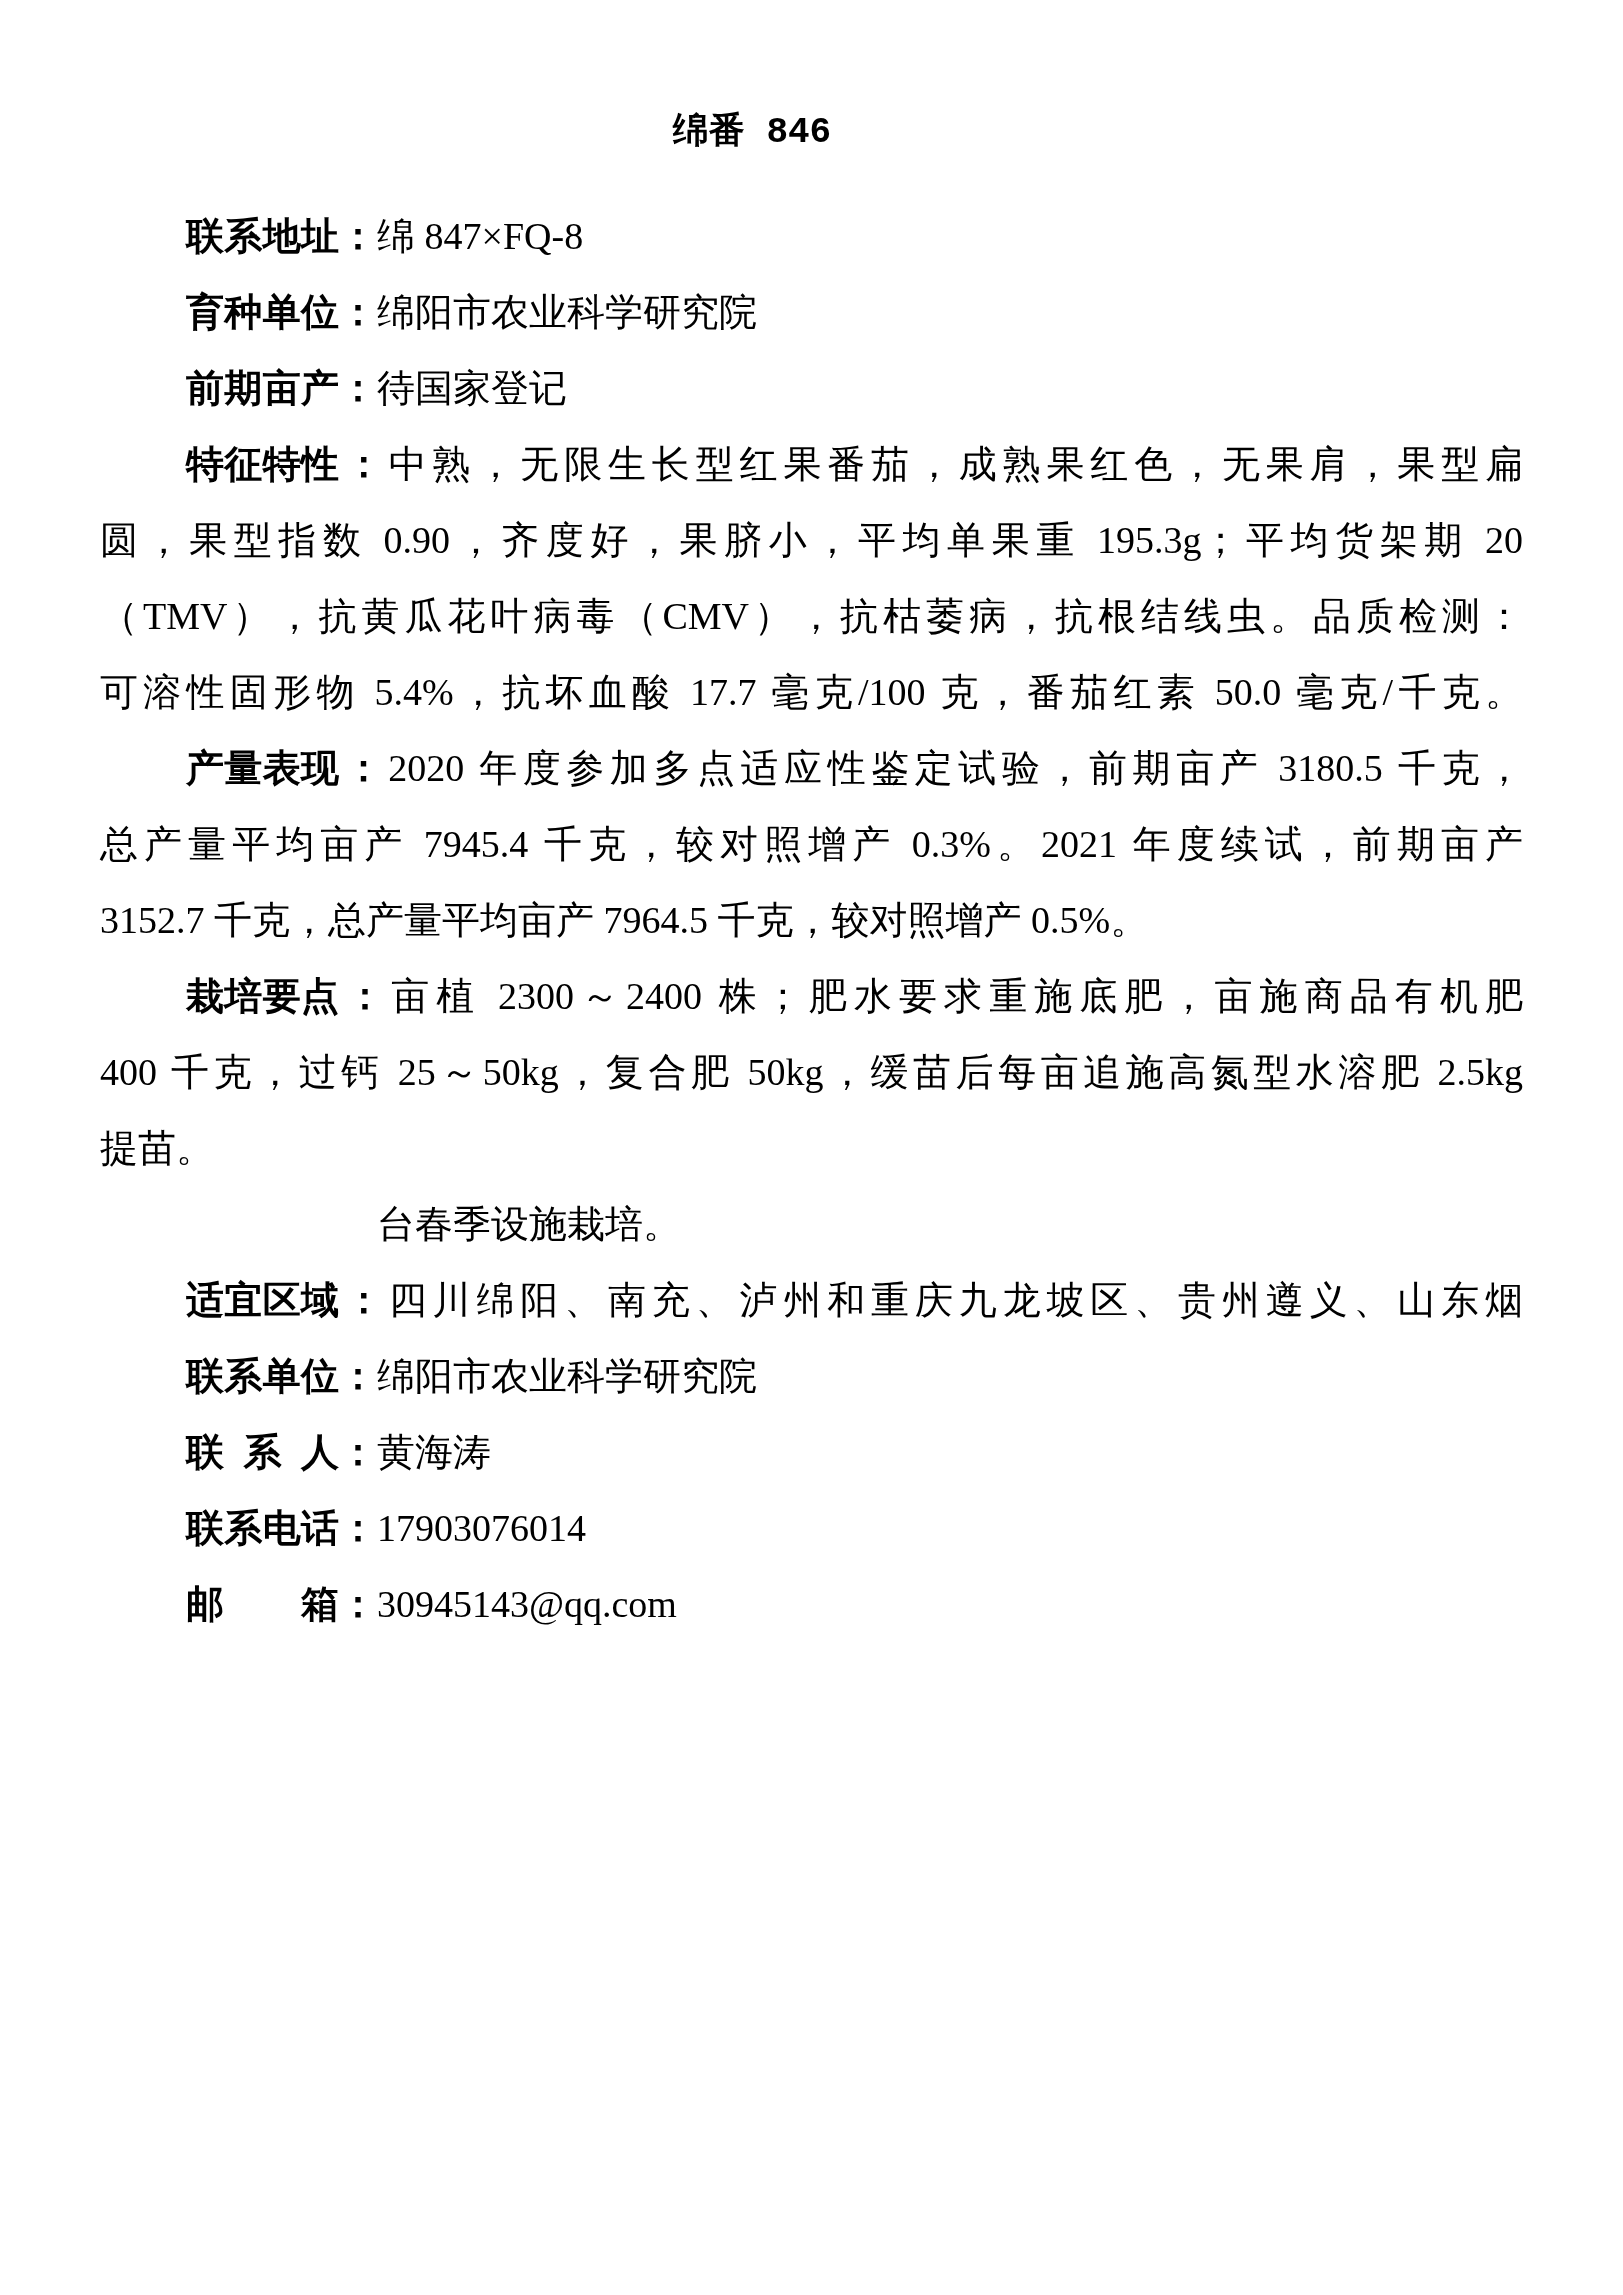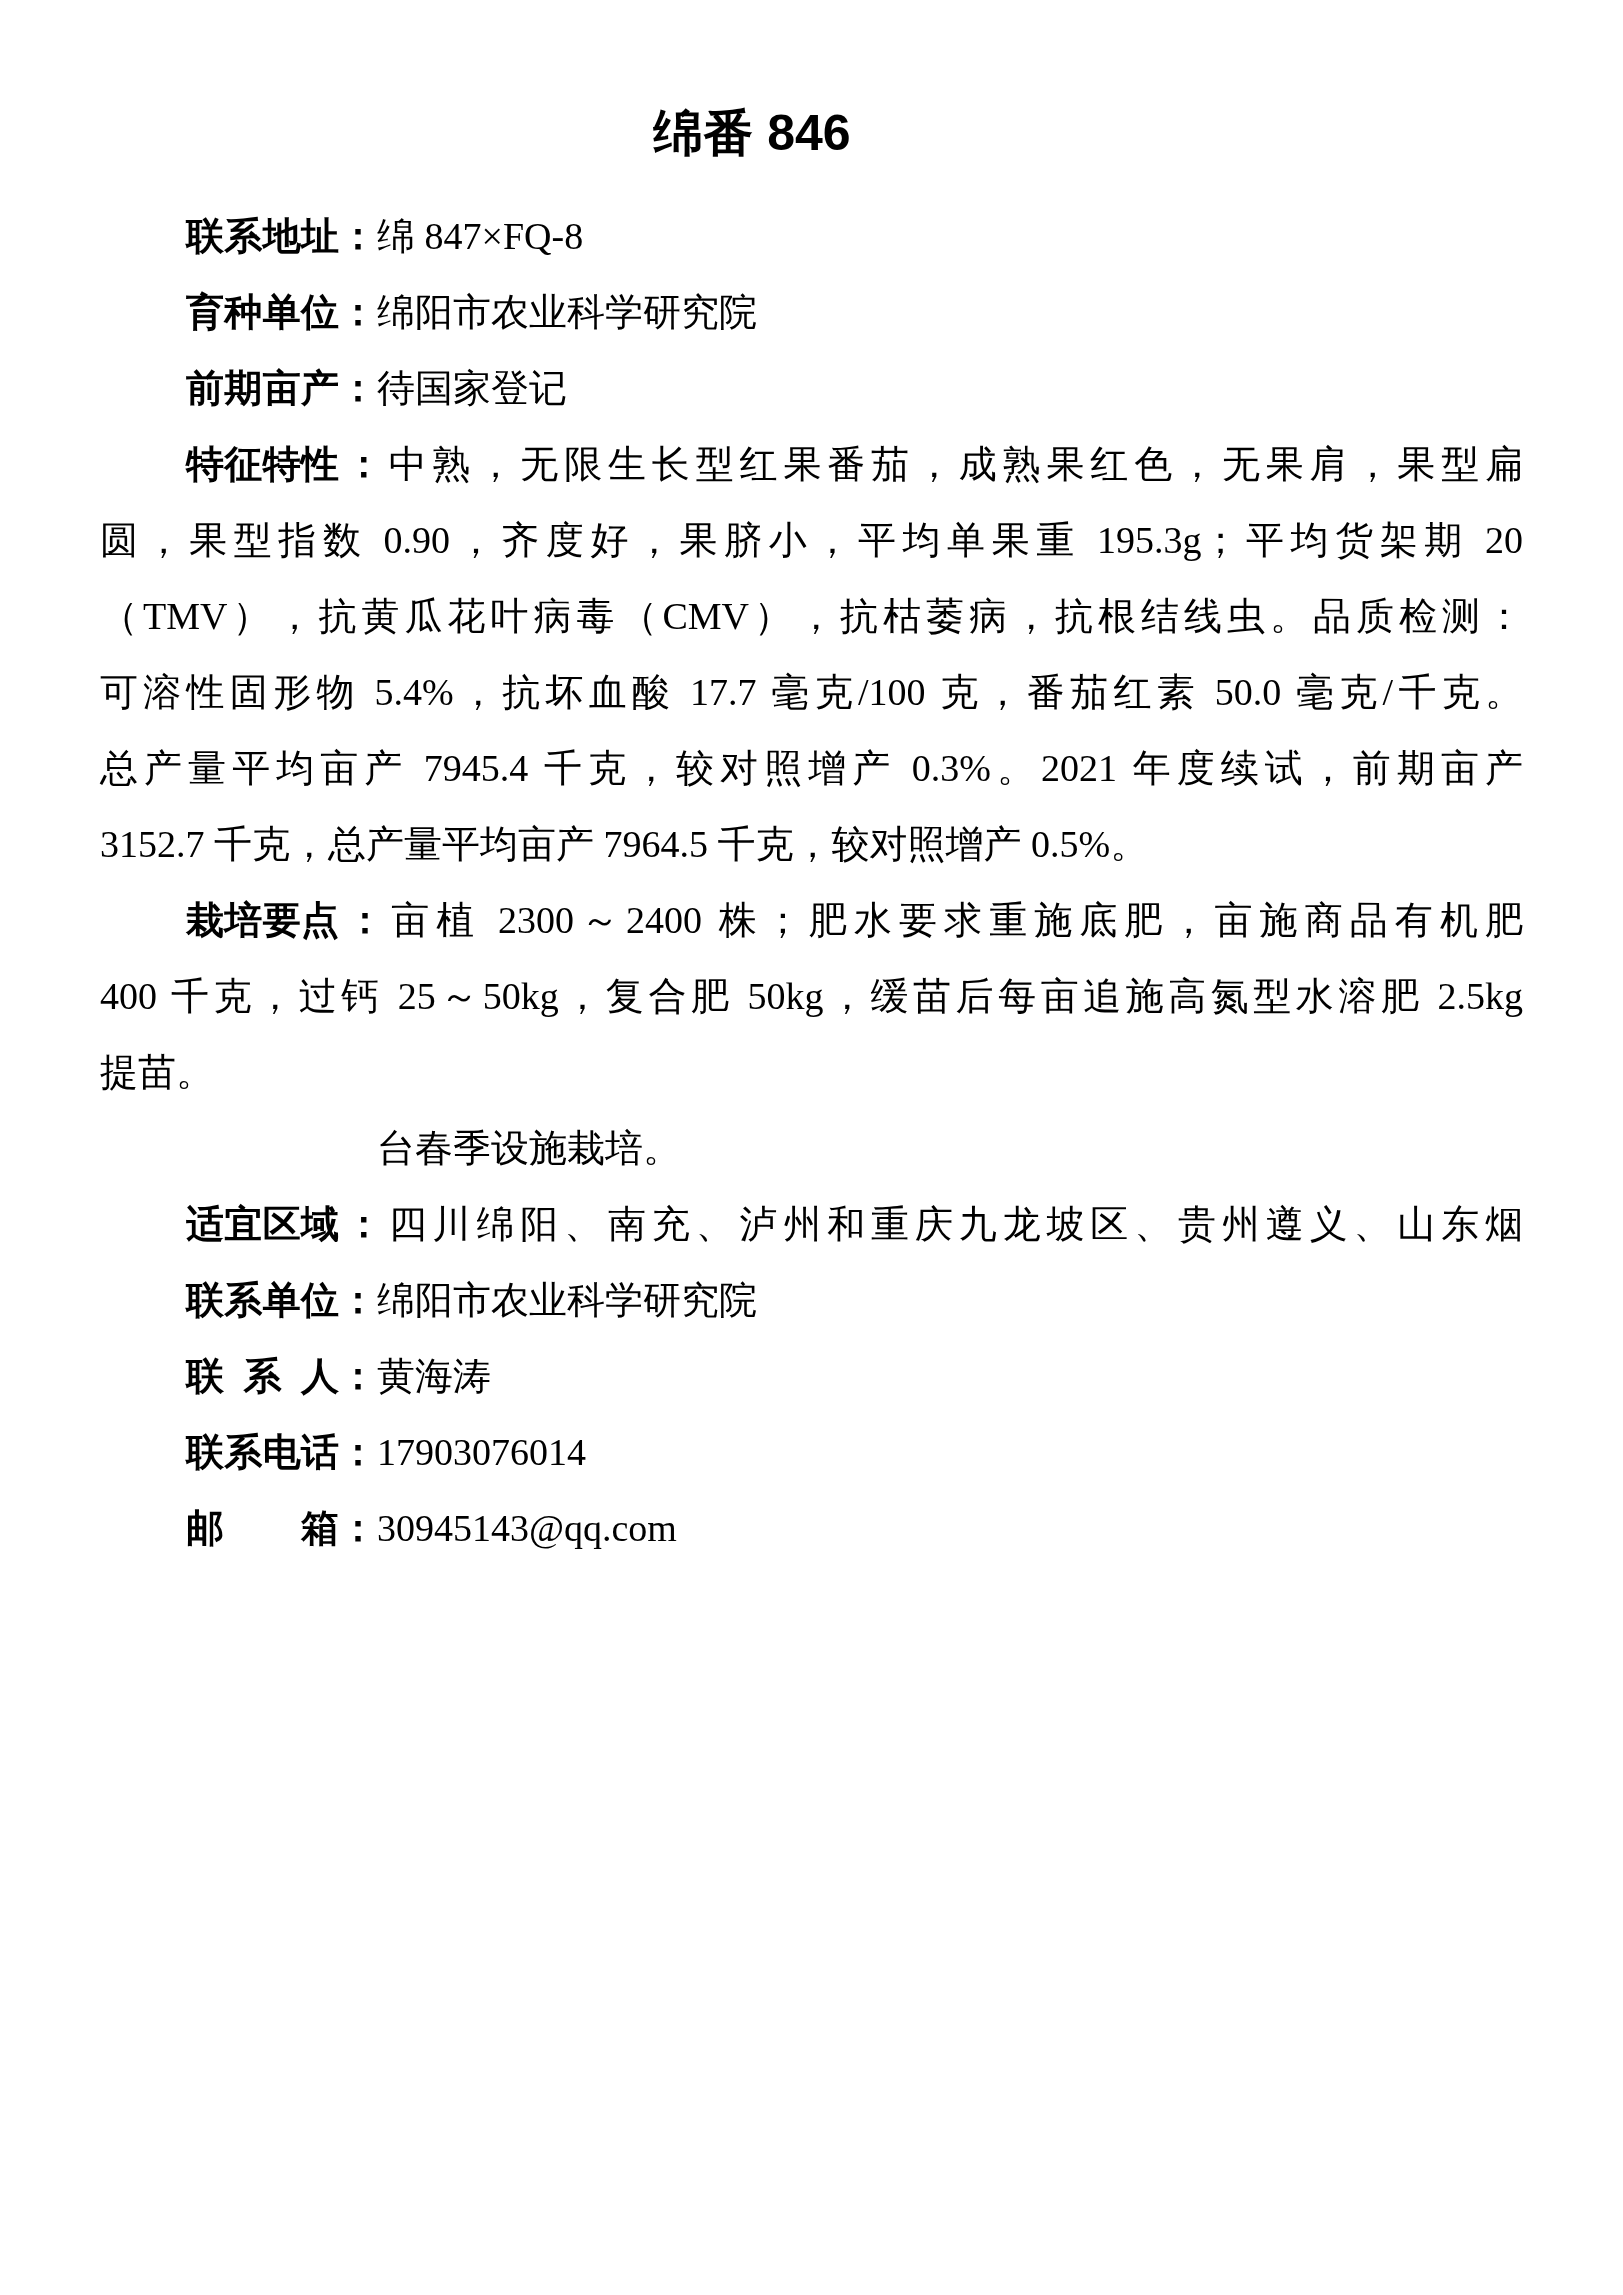--- a/index.html
+++ b/index.html
@@ -12,24 +12,24 @@
     font-family: "Liberation Serif", "DejaVu Serif", serif;
     overflow: hidden;
   }
   #doc-title {
     position: absolute;
     top: 95px;
     left: 0;
     width: 1466px;
     text-align: center;
     text-indent: 38px;
-    font-size: 50px;
+    font-size: 36px;
     line-height: 76px;
     font-weight: bold;
-    font-family: Liberation Sans, sans-serif;
+    font-family: Liberation Mono, monospace;
     white-space: pre;
   }
   #content {
     position: absolute;
     top: 198px;
     left: 100px;
     width: 1423px;
   }
   .line {
     height: 76px;
@@ -84,20 +84,23 @@
       <span class="label">前期亩产</span><span class="colon">：</span><span class="value">待国家登记</span>
     </div>
 
     <div class="line first fill">
       <span class="label">特征特性</span><span class="colon">：</span><span class="value">中熟，无限生长型红果番茄，成熟果红色，无果肩，果型扁</span>
     </div>
     <div class="line fill">圆，果型指数 0.90，齐度好，果脐小，平均单果重 195.3g；平均货架期 20</div>
     <div class="line fill">（TMV），抗黄瓜花叶病毒（CMV），抗枯萎病，抗根结线虫。品质检测：</div>
     <div class="line fill">可溶性固形物 5.4%，抗坏血酸 17.7 毫克/100 克，番茄红素 50.0 毫克/千克。</div>
 
+    <div class="line first fill">
+      <span class="label">产量表现</span><span class="colon">：</span><span class="value">2020 年度参加多点适应性鉴定试验，前期亩产 3180.5 千克，</span>
+    </div>
     <div class="line fill">总产量平均亩产 7945.4 千克，较对照增产 0.3%。2021 年度续试，前期亩产</div>
     <div class="line">3152.7 千克，总产量平均亩产 7964.5 千克，较对照增产 0.5%。</div>
 
     <div class="line first fill">
       <span class="label">栽培要点</span><span class="colon">：</span><span class="value">亩植 2300～2400 株；肥水要求重施底肥，亩施商品有机肥</span>
     </div>
     <div class="line fill">400 千克，过钙 25～50kg，复合肥 50kg，缓苗后每亩追施高氮型水溶肥 2.5kg</div>
     <div class="line">提苗。</div>
 
     <div class="line hang">台春季设施栽培。</div>

